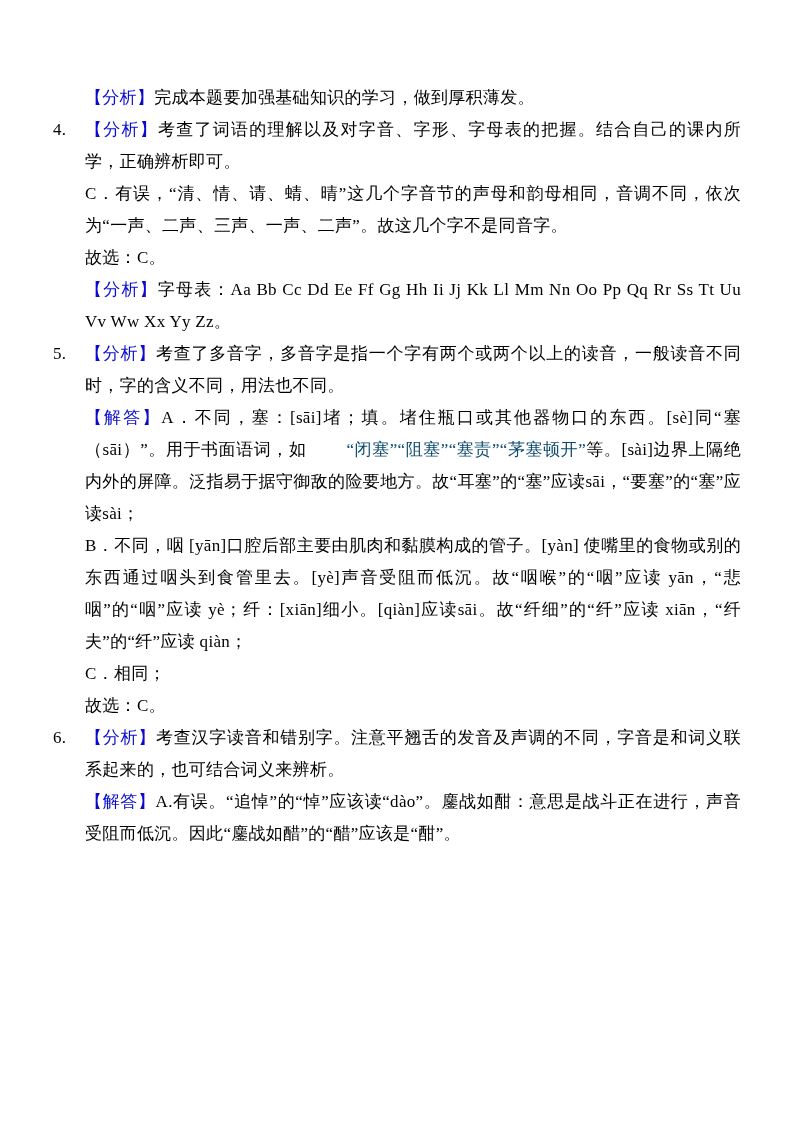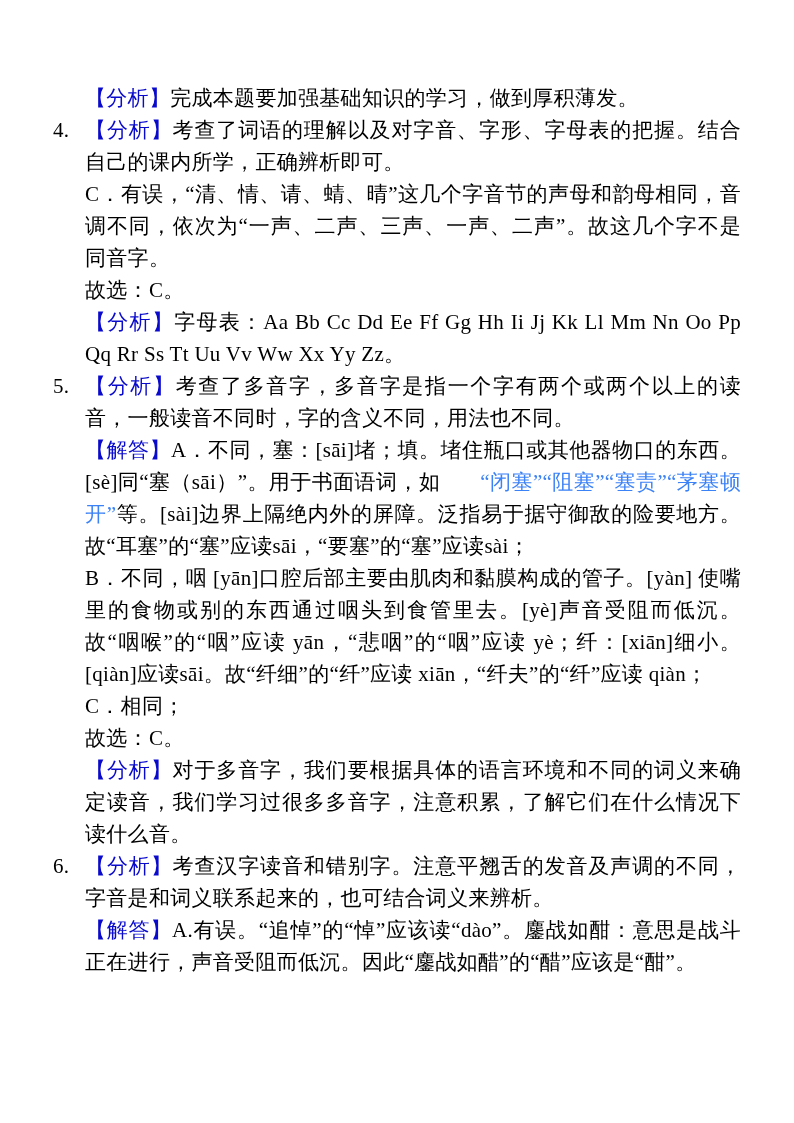--- a/index.html
+++ b/index.html
@@ -15,21 +15,21 @@
     background: #ffffff;
     overflow: hidden;
     font-family: "Liberation Serif", "DejaVu Serif", serif;
     color: #000000;
   }
   .doc {
     position: absolute;
     left: 85px;
     top: 82px;
     width: 656px;
-    font-size: 21px;
+    font-size: 17px;
     line-height: 32px;
     text-align: justify;
     letter-spacing: 0.3px;
   }
   .doc p {
     margin: 0;
     padding: 0;
   }
   .item {
     position: relative;
@@ -38,21 +38,21 @@
     position: absolute;
     left: -32px;
     top: 0;
     width: 28px;
     text-align: left;
   }
   .run.label {
     color: #0a0acc;
   }
   .run.muted {
-    color: #3b82f6;
+    color: #0c4a6e;
     padding-left: 40px;
   }
   .run.n {
     color: #000000;
   }
 </style>
 </head>
 <body>
 
 <div class="page">
@@ -65,21 +65,20 @@
         <p><span class="run n">故选：C。</span></p>
         <p><span class="run label">【分析】</span><span class="run n">字母表：Aa Bb Cc Dd Ee Ff Gg Hh Ii Jj Kk Ll Mm Nn Oo Pp Qq Rr Ss Tt Uu Vv Ww Xx Yy Zz。</span></p>
       </div>
       <div class="item">
         <span class="item-num">5.</span>
         <p><span class="run label">【分析】</span><span class="run n">考查了多音字，多音字是指一个字有两个或两个以上的读音，一般读音不同时，字的含义不同，用法也不同。</span></p>
         <p><span class="run label">【解答】</span><span class="run n">A．不同，塞：[sāi]堵；填。堵住瓶口或其他器物口的东西。[sè]同“塞（sāi）”。用于书面语词，如</span><span class="run muted">“闭塞”“阻塞”“塞责”“茅塞顿开”</span><span class="run n">等。[sài]边界上隔绝内外的屏障。泛指易于据守御敌的险要地方。故“耳塞”的“塞”应读sāi，“要塞”的“塞”应读sài；</span></p>
         <p><span class="run n">B．不同，咽 [yān]口腔后部主要由肌肉和黏膜构成的管子。[yàn] 使嘴里的食物或别的东西通过咽头到食管里去。[yè]声音受阻而低沉。故“咽喉”的“咽”应读 yān，“悲咽”的“咽”应读 yè；纤：[xiān]细小。[qiàn]应读sāi。故“纤细”的“纤”应读 xiān，“纤夫”的“纤”应读 qiàn；</span></p>
         <p><span class="run n">C．相同；</span></p>
         <p><span class="run n">故选：C。</span></p>
-        <p><span class="run label">【分析】</span><span class="run n">对于多音字，我们要根据具体的语言环境和不同的词义来确定读音，我们学习过很多多音字，注意积累，了解它们在什么情况下读什么音。</span></p>
       </div>
       <div class="item">
         <span class="item-num">6.</span>
         <p><span class="run label">【分析】</span><span class="run n">考查汉字读音和错别字。注意平翘舌的发音及声调的不同，字音是和词义联系起来的，也可结合词义来辨析。</span></p>
         <p><span class="run label">【解答】</span><span class="run n">A.有误。“追悼”的“悼”应该读“dào”。鏖战如酣：意思是战斗正在进行，声音受阻而低沉。因此“鏖战如醋”的“醋”应该是“酣”。</span></p>
       </div>
     </div>
 </div>
 
 </body></html>

